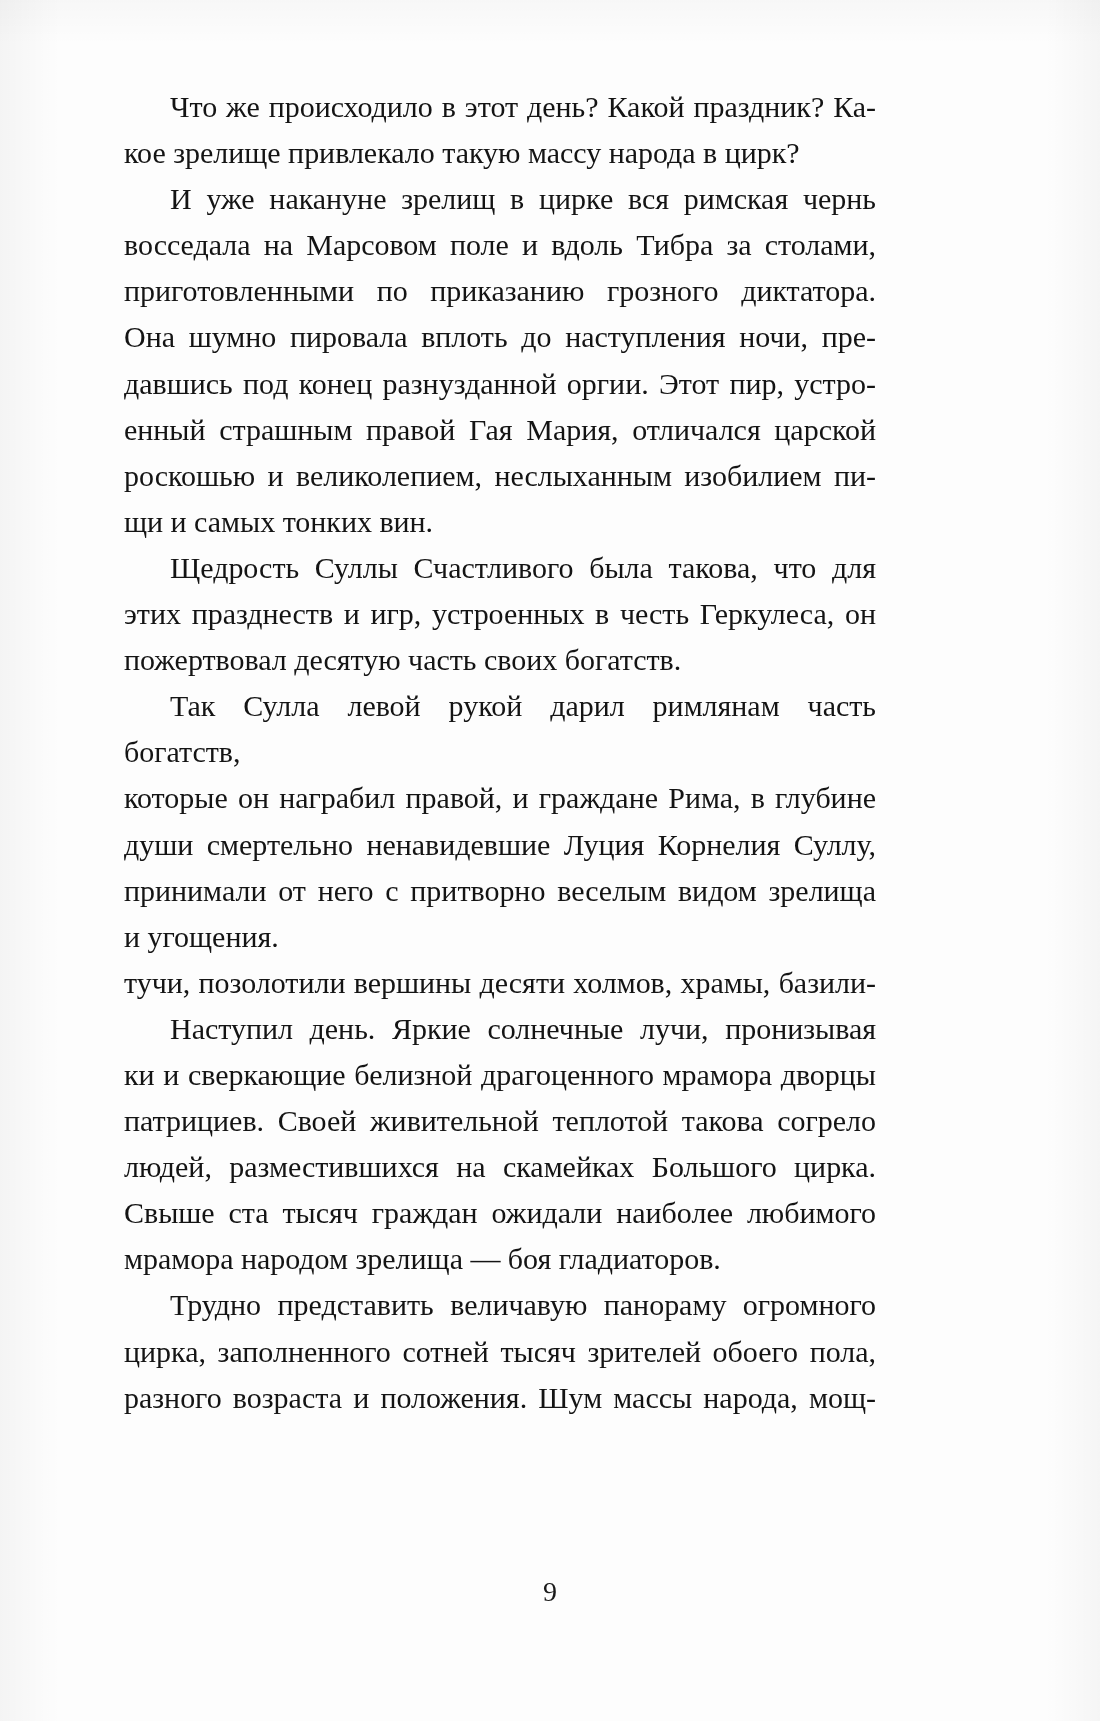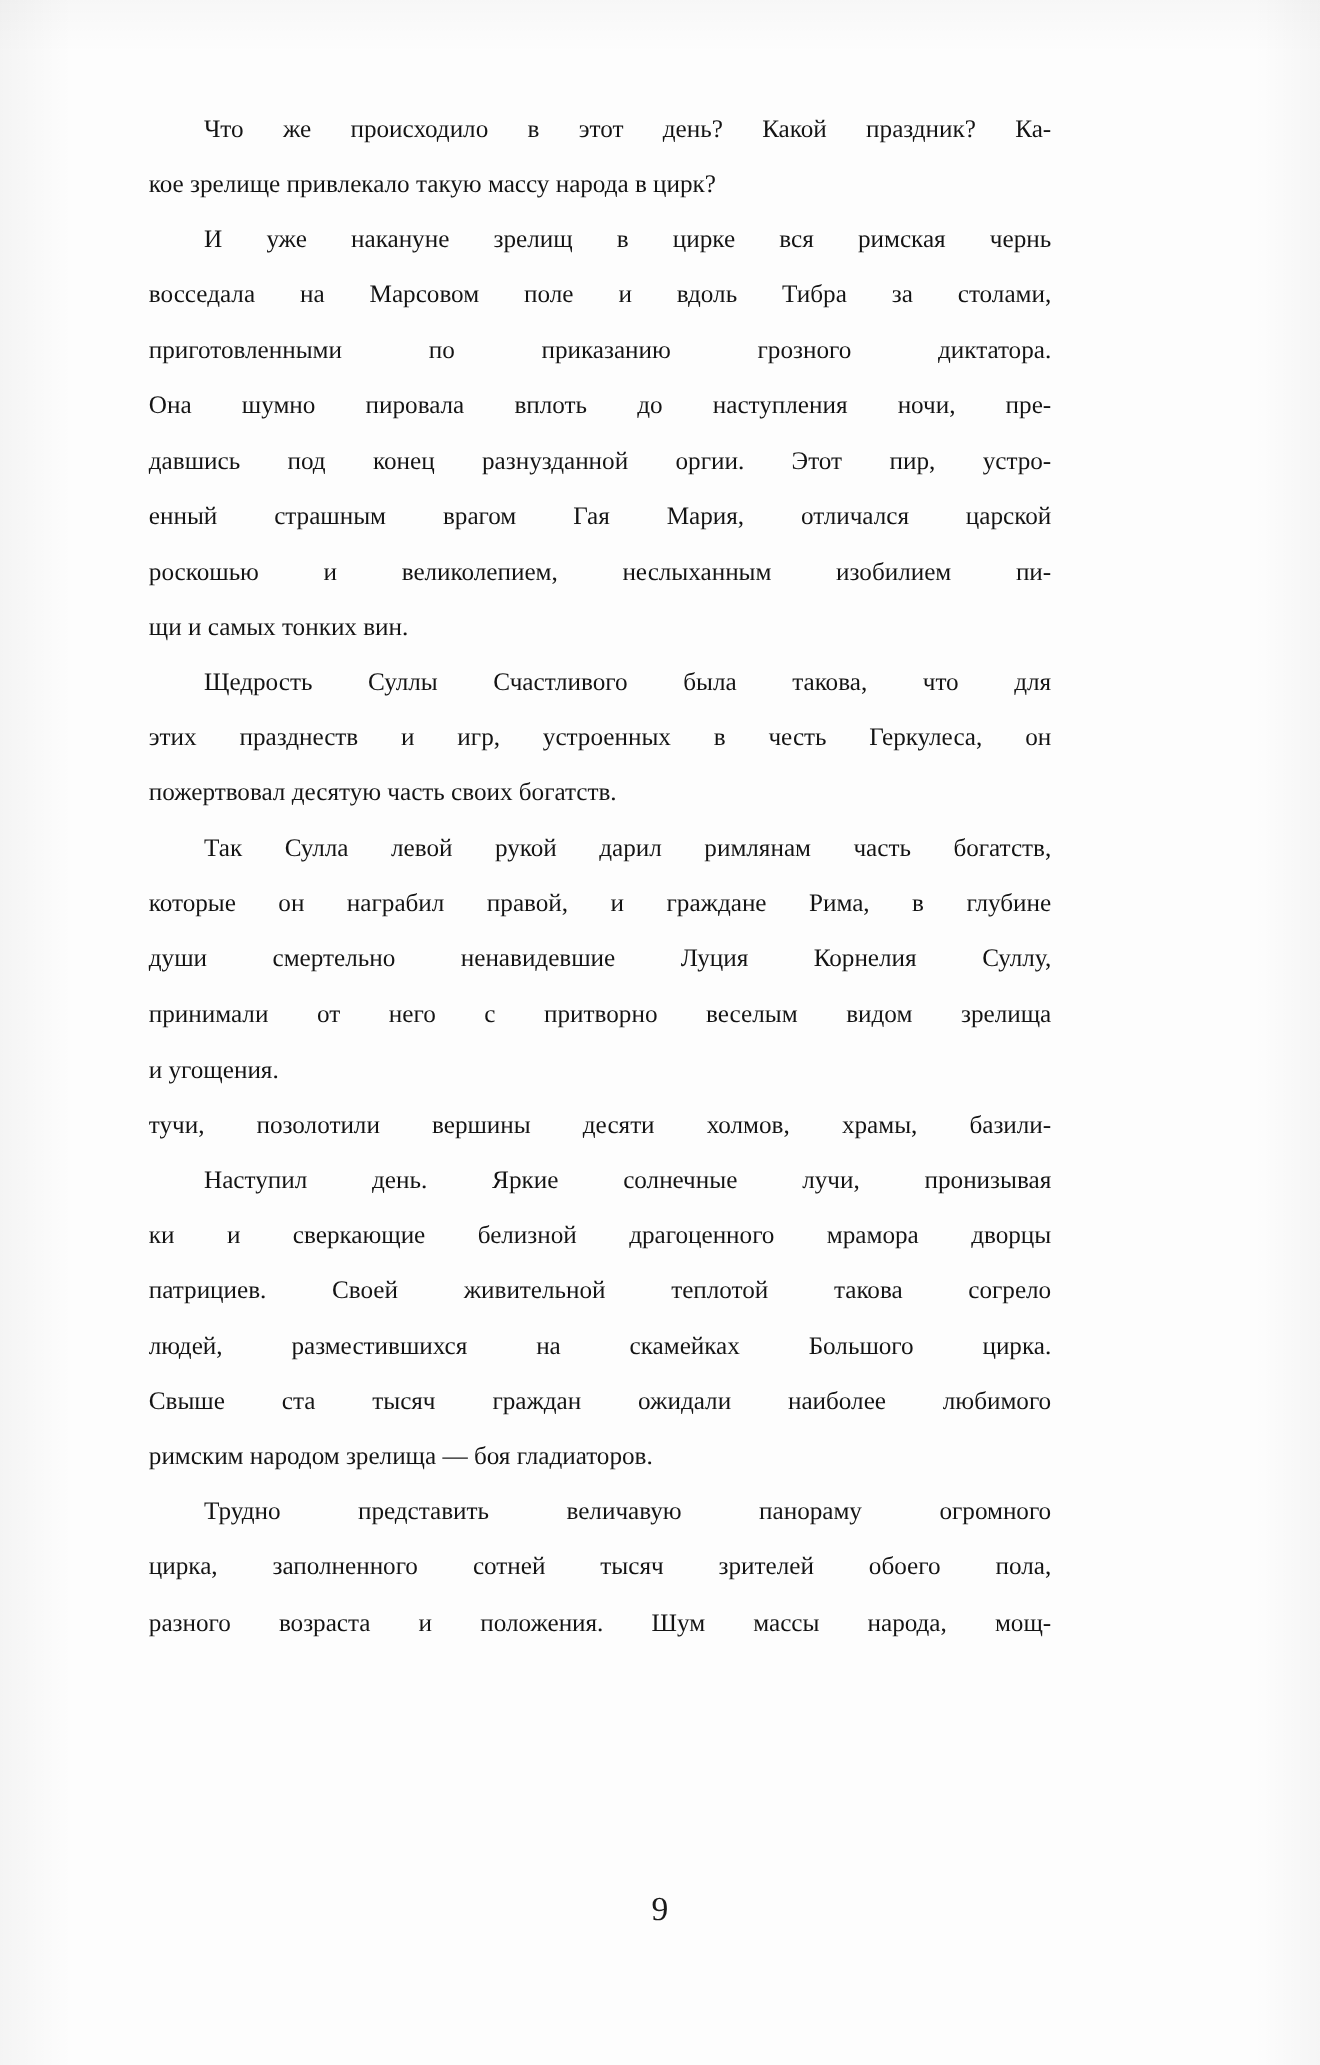--- a/index.html
+++ b/index.html
@@ -38,21 +38,21 @@
     left: 124px;
     top: 84px;
     width: 752px;
   }
 
   .para {
     margin: 0;
     text-align: justify;
     text-align-last: left;
     text-indent: 46px;
-    font-size: 21px;
+    font-size: 30px;
     line-height: 46.1px;
     letter-spacing: -0.02px;
     word-spacing: 0px;
     color: #141414;
     -webkit-font-smoothing: antialiased;
   }
 
   
   .line {
     display: block;
@@ -97,21 +97,21 @@
       <span class="line last">кое зрелище привлекало такую массу народа в цирк?</span>
     </p>
 
 
     <p class="para">
       <span class="line first just">И уже накануне зрелищ в цирке вся римская чернь</span>
       <span class="line just">восседала на Марсовом поле и вдоль Тибра за столами,</span>
       <span class="line just">приготовленными по приказанию грозного диктатора.</span>
       <span class="line just">Она шумно пировала вплоть до наступления ночи, пре-</span>
       <span class="line just">давшись под конец разнузданной оргии. Этот пир, устро-</span>
-      <span class="line just">енный страшным врагом Гая Мария, отличался царской</span>
+      <span class="line just">енный страшным правой Гая Мария, отличался царской</span>
       <span class="line just">роскошью и великолепием, неслыханным изобилием пи-</span>
       <span class="line last">щи и самых тонких вин.</span>
     </p>
 
     <p class="para">
       <span class="line first just">Щедрость Суллы Счастливого была такова, что для</span>
       <span class="line just">этих празднеств и игр, устроенных в честь Геркулеса, он</span>
       <span class="line last">пожертвовал десятую часть своих богатств.</span>
     </p>
 
@@ -123,21 +123,21 @@
       <span class="line last">и угощения.</span>
     </p>
 
     <p class="para">
       <span class="line just">тучи, позолотили вершины десяти холмов, храмы, базили-</span>
       <span class="line first just">Наступил день. Яркие солнечные лучи, пронизывая</span>
       <span class="line just">ки и сверкающие белизной драгоценного мрамора дворцы</span>
       <span class="line just">патрициев. Своей живительной теплотой такова согрело</span>
       <span class="line just">людей, разместившихся на скамейках Большого цирка.</span>
       <span class="line just">Свыше ста тысяч граждан ожидали наиболее любимого</span>
-      <span class="line last">римским народом зрелища — боя гладиаторов.</span>
+      <span class="line last">мрамора народом зрелища — боя гладиаторов.</span>
     </p>
 
     <p class="para">
       <span class="line first just">Трудно представить величавую панораму огромного</span>
       <span class="line just">цирка, заполненного сотней тысяч зрителей обоего пола,</span>
       <span class="line just">разного возраста и положения. Шум массы народа, мощ-</span>
 
     </p>
 
   </div>

